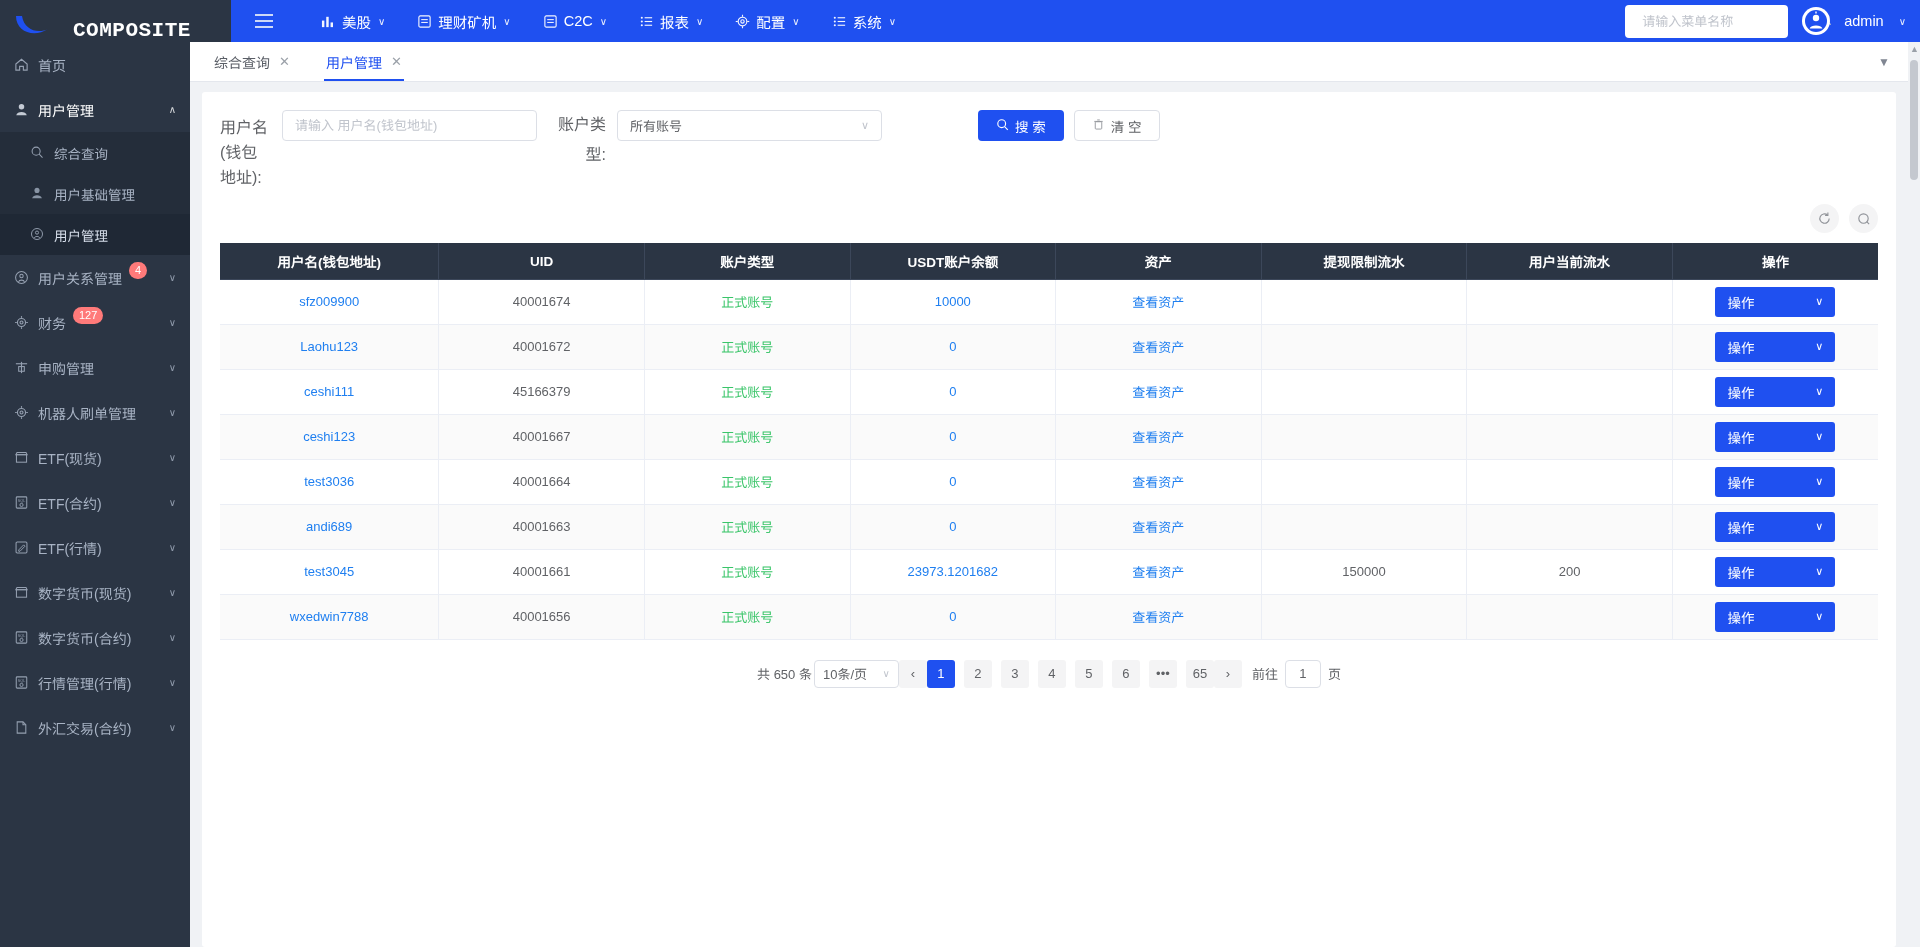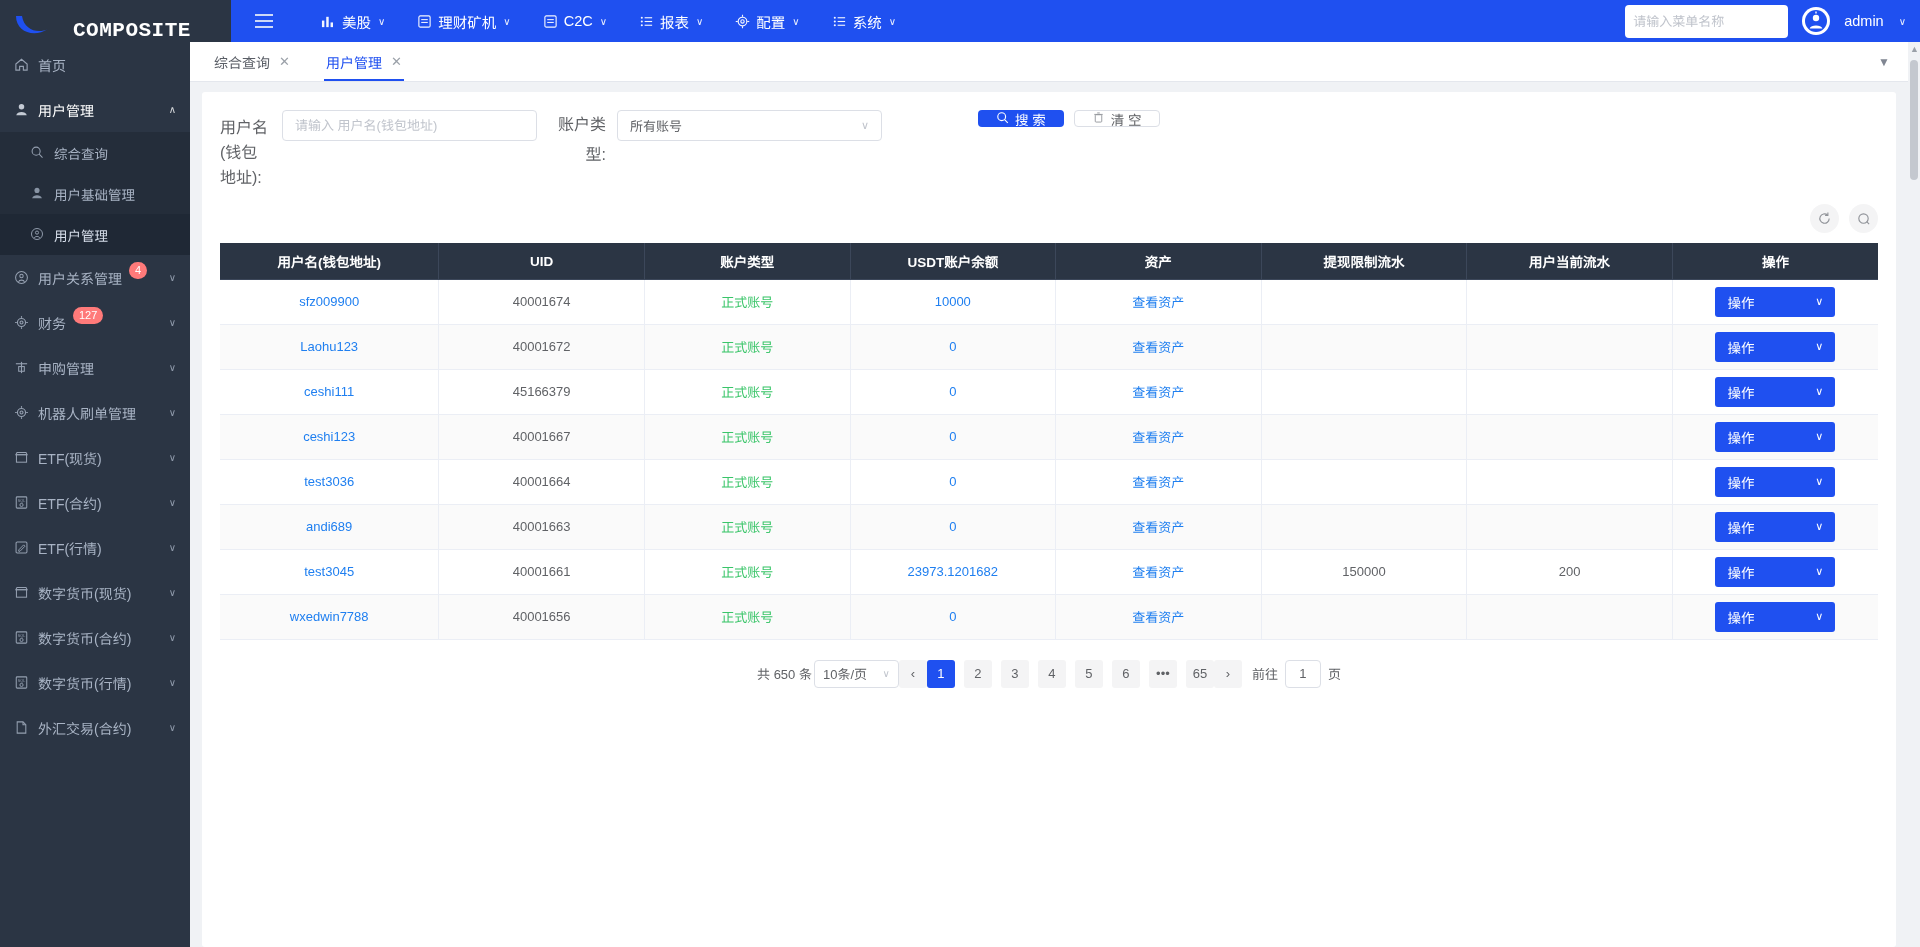--- a/index.html
+++ b/index.html
@@ -31,21 +31,21 @@
   .nav-item {
     display: flex; align-items: center; gap: 6px; font-size: 14.5px;
     padding: 0 16px; height: 42px; cursor: pointer; white-space: nowrap;
   }
   .nav-ico { width: 15px; height: 15px; display: inline-block; opacity: .95; }
   .caret { font-size: 10px; opacity: .9; margin-left: 1px; }
 
   .nav-right { margin-left: auto; display: flex; align-items: center; gap: 14px; }
   .menu-search {
     width: 163px; height: 33px; background: #fff; border-radius: 4px;
-    display: flex; align-items: center; padding: 0 8px;
+    display: flex; align-items: center; padding: 0 17px;
   }
   .menu-search input {
     border: 0; outline: 0; flex: 1; font-size: 13px; color: #333;
     font-family: "Liberation Sans", sans-serif; background: transparent;
   }
   .menu-search input::placeholder { color: #c0c4cc; }
   .avatar {
     width: 28px; height: 28px; border-radius: 50%; background: #fff;
     display: flex; align-items: center; justify-content: center; flex: 0 0 28px;
   }
@@ -113,21 +113,21 @@
     font-family: "Liberation Sans", sans-serif; background: #fff;
   }
   .inp::placeholder { color: #c0c4cc; }
   .sel {
     width: 265px; height: 31px; border: 1px solid #dcdfe6; border-radius: 4px;
     padding: 0 12px; font-size: 13px; color: #606266; display: flex;
     align-items: center; cursor: pointer; background: #fff;
   }
   .sel .caret2 { margin-left: auto; color: #c0c4cc; font-size: 11px; }
   .btn {
-    height: 17px; border-radius: 4px; font-size: 13.5px; display: inline-flex;
+    height: 31px; border-radius: 4px; font-size: 13.5px; display: inline-flex;
     align-items: center; gap: 6px; padding: 0 17px; cursor: pointer; border: 1px solid transparent;
     font-family: "Liberation Sans", sans-serif;
   }
   .btn-primary { background: #1f50f0; color: #fff; }
   .btn-plain { background: #fff; color: #606266; border-color: #dcdfe6; }
   .btn-grp { margin-left: 86px; display: flex; gap: 10px; }
 
   .tools { display: flex; justify-content: flex-end; gap: 10px; padding: 14px 0 10px 0; }
   .tool-btn {
     width: 29px; height: 29px; border-radius: 50%; background: #f4f4f5;
@@ -476,21 +476,21 @@
     </div>
 
     <div class="side-item">
       <span class="sicon">
         <svg width="15" height="15" viewBox="0 0 16 16">
             <rect x="2.4" y="2" width="11.2" height="12" rx="1" fill="none" stroke="#a8b3c4" stroke-width="1.1"></rect>
             <text x="8" y="7.4" font-size="4" fill="#a8b3c4" text-anchor="middle" font-family="sans-serif">SQL</text>
             <circle cx="8" cy="10.6" r="1.7" fill="none" stroke="#a8b3c4" stroke-width="1"></circle>
           </svg>
       </span>
-      <span>数字货币(行情)</span>
+      <span>行情管理(行情)</span>
       <span class="sarrow">∨</span>
     </div>
 
     <div class="side-item">
       <span class="sicon">
         <svg width="15" height="15" viewBox="0 0 16 16">
             <path d="M3.4 2 H9.6 L12.6 5 V14 H3.4 Z" fill="none" stroke="#a8b3c4" stroke-width="1.1"></path>
             <path d="M9.6 2 V5 H12.6" fill="none" stroke="#a8b3c4" stroke-width="1.1"></path>
           </svg>
       </span>

